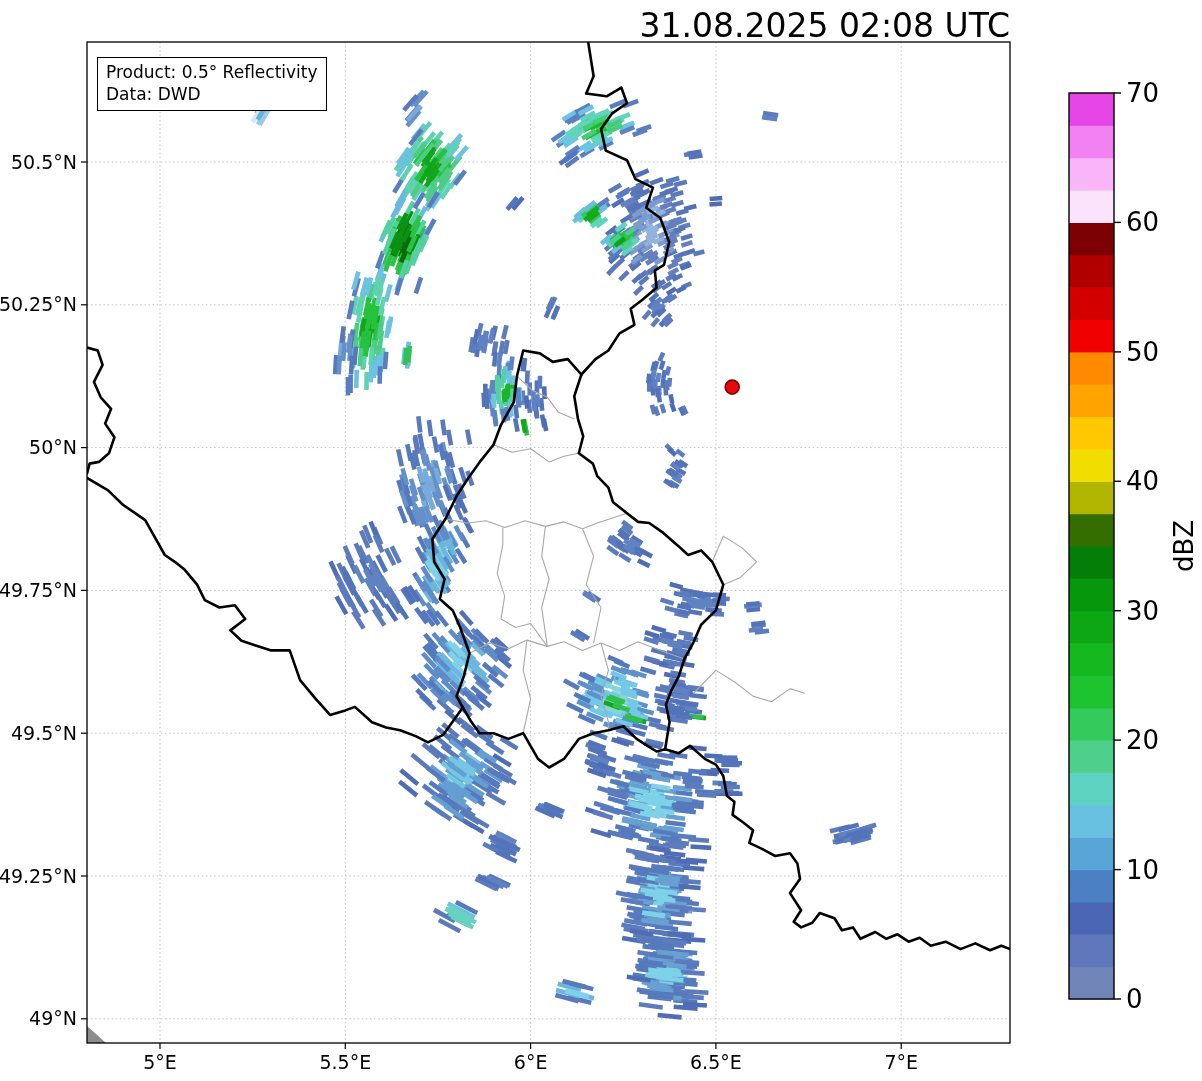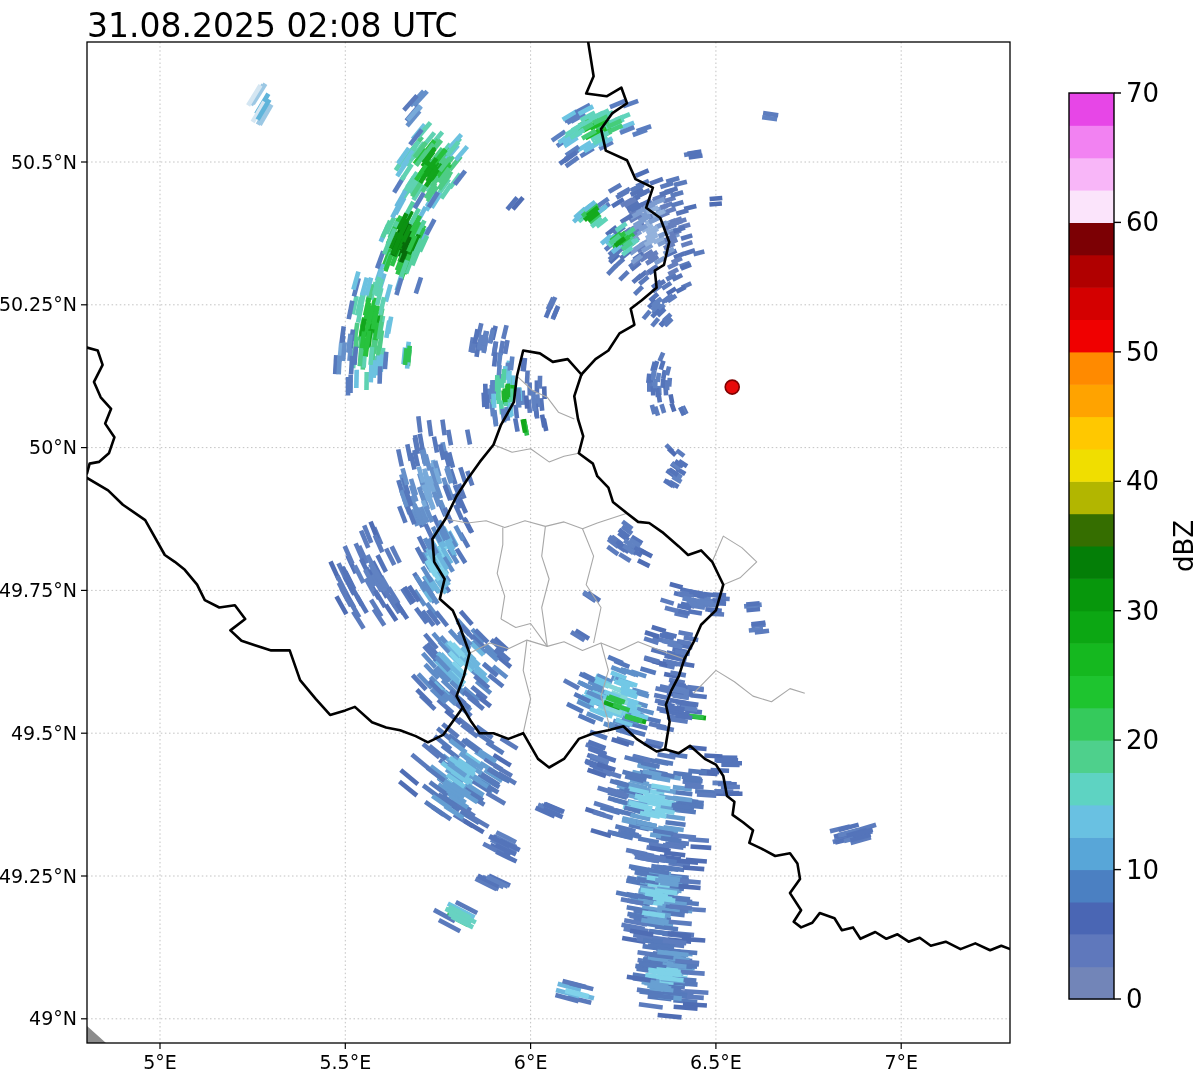--- a/index.html
+++ b/index.html
@@ -1,18 +1,18 @@
 <!DOCTYPE html>
 <html><head>
 <meta charset="utf-8">
 <style>
   html,body{margin:0;padding:0;background:#ffffff;}
   .fig{position:relative;width:1202px;height:1081px;background:#ffffff;overflow:hidden;
        font-family:"DejaVu Sans","Liberation Sans",sans-serif;color:#000;}
-  .fig-title{position:absolute;left:87px;top:6px;width:923px;text-align:left;
+  .fig-title{position:absolute;left:87px;top:6px;width:923px;text-align:right;
              font-size:33px;color:#000;}
   .anno-box{position:absolute;left:97px;top:57px;background:#ffffff;border:1.6px solid #000;
             padding:3px 8px 4px 8px;font-size:17px;line-height:1.32;z-index:5;}
   .dbz-label{position:absolute;left:1146px;top:508px;width:76px;height:76px;
              display:flex;align-items:center;justify-content:center;
              transform:rotate(-90deg);font-size:26px;}
   svg text{font-family:"DejaVu Sans","Liberation Sans",sans-serif;}
 </style>
 </head>
 <body>
@@ -1960,15 +1960,19 @@
         <text x="1126" y="490.3" font-size="26" fill="#000">40</text>
         <line x1="1114" y1="351.9" x2="1121" y2="351.9" stroke="#000" stroke-width="1.4"></line>
         <text x="1126" y="360.9" font-size="26" fill="#000">50</text>
         <line x1="1114" y1="222.4" x2="1121" y2="222.4" stroke="#000" stroke-width="1.4"></line>
         <text x="1126" y="231.4" font-size="26" fill="#000">60</text>
         <line x1="1114" y1="93" x2="1121" y2="93" stroke="#000" stroke-width="1.4"></line>
         <text x="1126" y="102" font-size="26" fill="#000">70</text>
       </g>
     </svg>
 
+  <div class="anno-box">
+    <div>Product: 0.5° Reflectivity</div>
+    <div>Data: DWD</div>
+  </div>
 
   <div class="dbz-label">dBZ</div>
 </div>
 
 </body></html>

